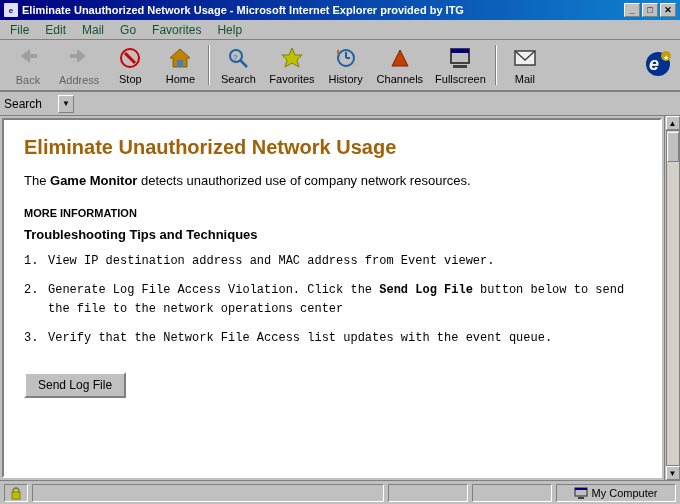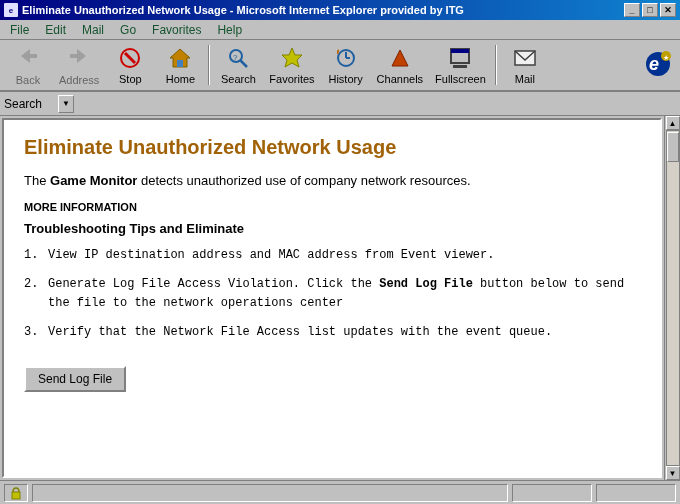--- a/index.html
+++ b/index.html
@@ -167,21 +167,21 @@
       padding: 1px 4px;
       font-size: 11px;
       display: flex; align-items: center;
     }
     .status-pane.status-icon-pane { min-width: 24px; justify-content: center; }
     .status-pane.status-main { flex: 1; }
     .status-pane.status-zone { min-width: 120px; justify-content: center; }
 
     
     .page-title { font-size: 20px; font-weight: bold; color: #a16207; margin-bottom: 12px; font-family: Arial, sans-serif; }
-    .intro-text { font-size: 13px; margin-bottom: 10px; line-height: 1.5; font-family: Arial, sans-serif; }
+    .intro-text { font-size: 13px; margin-bottom: 16px; line-height: 1.5; font-family: Arial, sans-serif; }
     .section-header { font-size: 11px; font-weight: bold; margin-bottom: 8px; font-family: Liberation Sans, sans-serif; }
     .subsection-header { font-size: 13px; font-weight: bold; margin-bottom: 10px; font-family: Arial, sans-serif; }
     .numbered-item { display: flex; margin-bottom: 10px; font-family: 'Courier New', monospace; font-size: 12px; line-height: 1.6; }
     .item-num { min-width: 24px; }
     .item-content { flex: 1; }
     .send-btn {
       margin-top: 14px;
       padding: 4px 12px;
       font-size: 12px;
       background: #c0c0c0;
@@ -341,21 +341,21 @@
   <div class="address-dropdown">▼</div>
 </div>
 
 <div class="content-wrapper">
   <div class="content-area">
     <h1 class="page-title">Eliminate Unauthorized Network Usage</h1>
     <p class="intro-text">
       The <strong>Game Monitor</strong> detects unauthorized use of company network resources.
     </p>
     <p class="section-header">MORE INFORMATION</p>
-    <p class="subsection-header">Troubleshooting Tips and Eliminate</p>
+    <p class="subsection-header">Troubleshooting Tips and Techniques</p>
 
     <div class="numbered-item">
       <span class="item-num">1.</span>
       <span class="item-content">View IP destination address and MAC address from Event viewer.</span>
     </div>
     <div class="numbered-item">
       <span class="item-num">2.</span>
       <span class="item-content">
         <span>Generate Log File Access Violation. Click the </span><strong>Send Log File</strong><span> button below to send the file to the network operations center</span>
       </span>
@@ -379,13 +379,21 @@
 <div class="status-bar">
   <div class="status-pane status-icon-pane">
     <svg width="14" height="14" viewBox="0 0 14 14">
       <rect x="3" y="6" width="8" height="7" fill="#c0c000" stroke="#808000" stroke-width="1"></rect>
       <path d="M4,6 Q4,2 7,2 Q10,2 10,6" fill="none" stroke="#808000" stroke-width="1.5"></path>
     </svg>
   </div>
   <div class="status-pane status-main"></div>
   <div class="status-pane" style="min-width:80px;"></div>
   <div class="status-pane" style="min-width:80px;"></div>
+  <div class="status-pane status-zone">
+    <svg width="14" height="14" viewBox="0 0 14 14" style="margin-right:3px;">
+      <rect x="1" y="2" width="12" height="8" fill="none" stroke="#404040" stroke-width="1.2"></rect>
+      <rect x="1" y="2" width="12" height="2" fill="#000080"></rect>
+      <rect x="4" y="11" width="6" height="2" fill="#404040"></rect>
+    </svg>
+    <span>My Computer</span>
+  </div>
 </div>
 
 </body></html>

